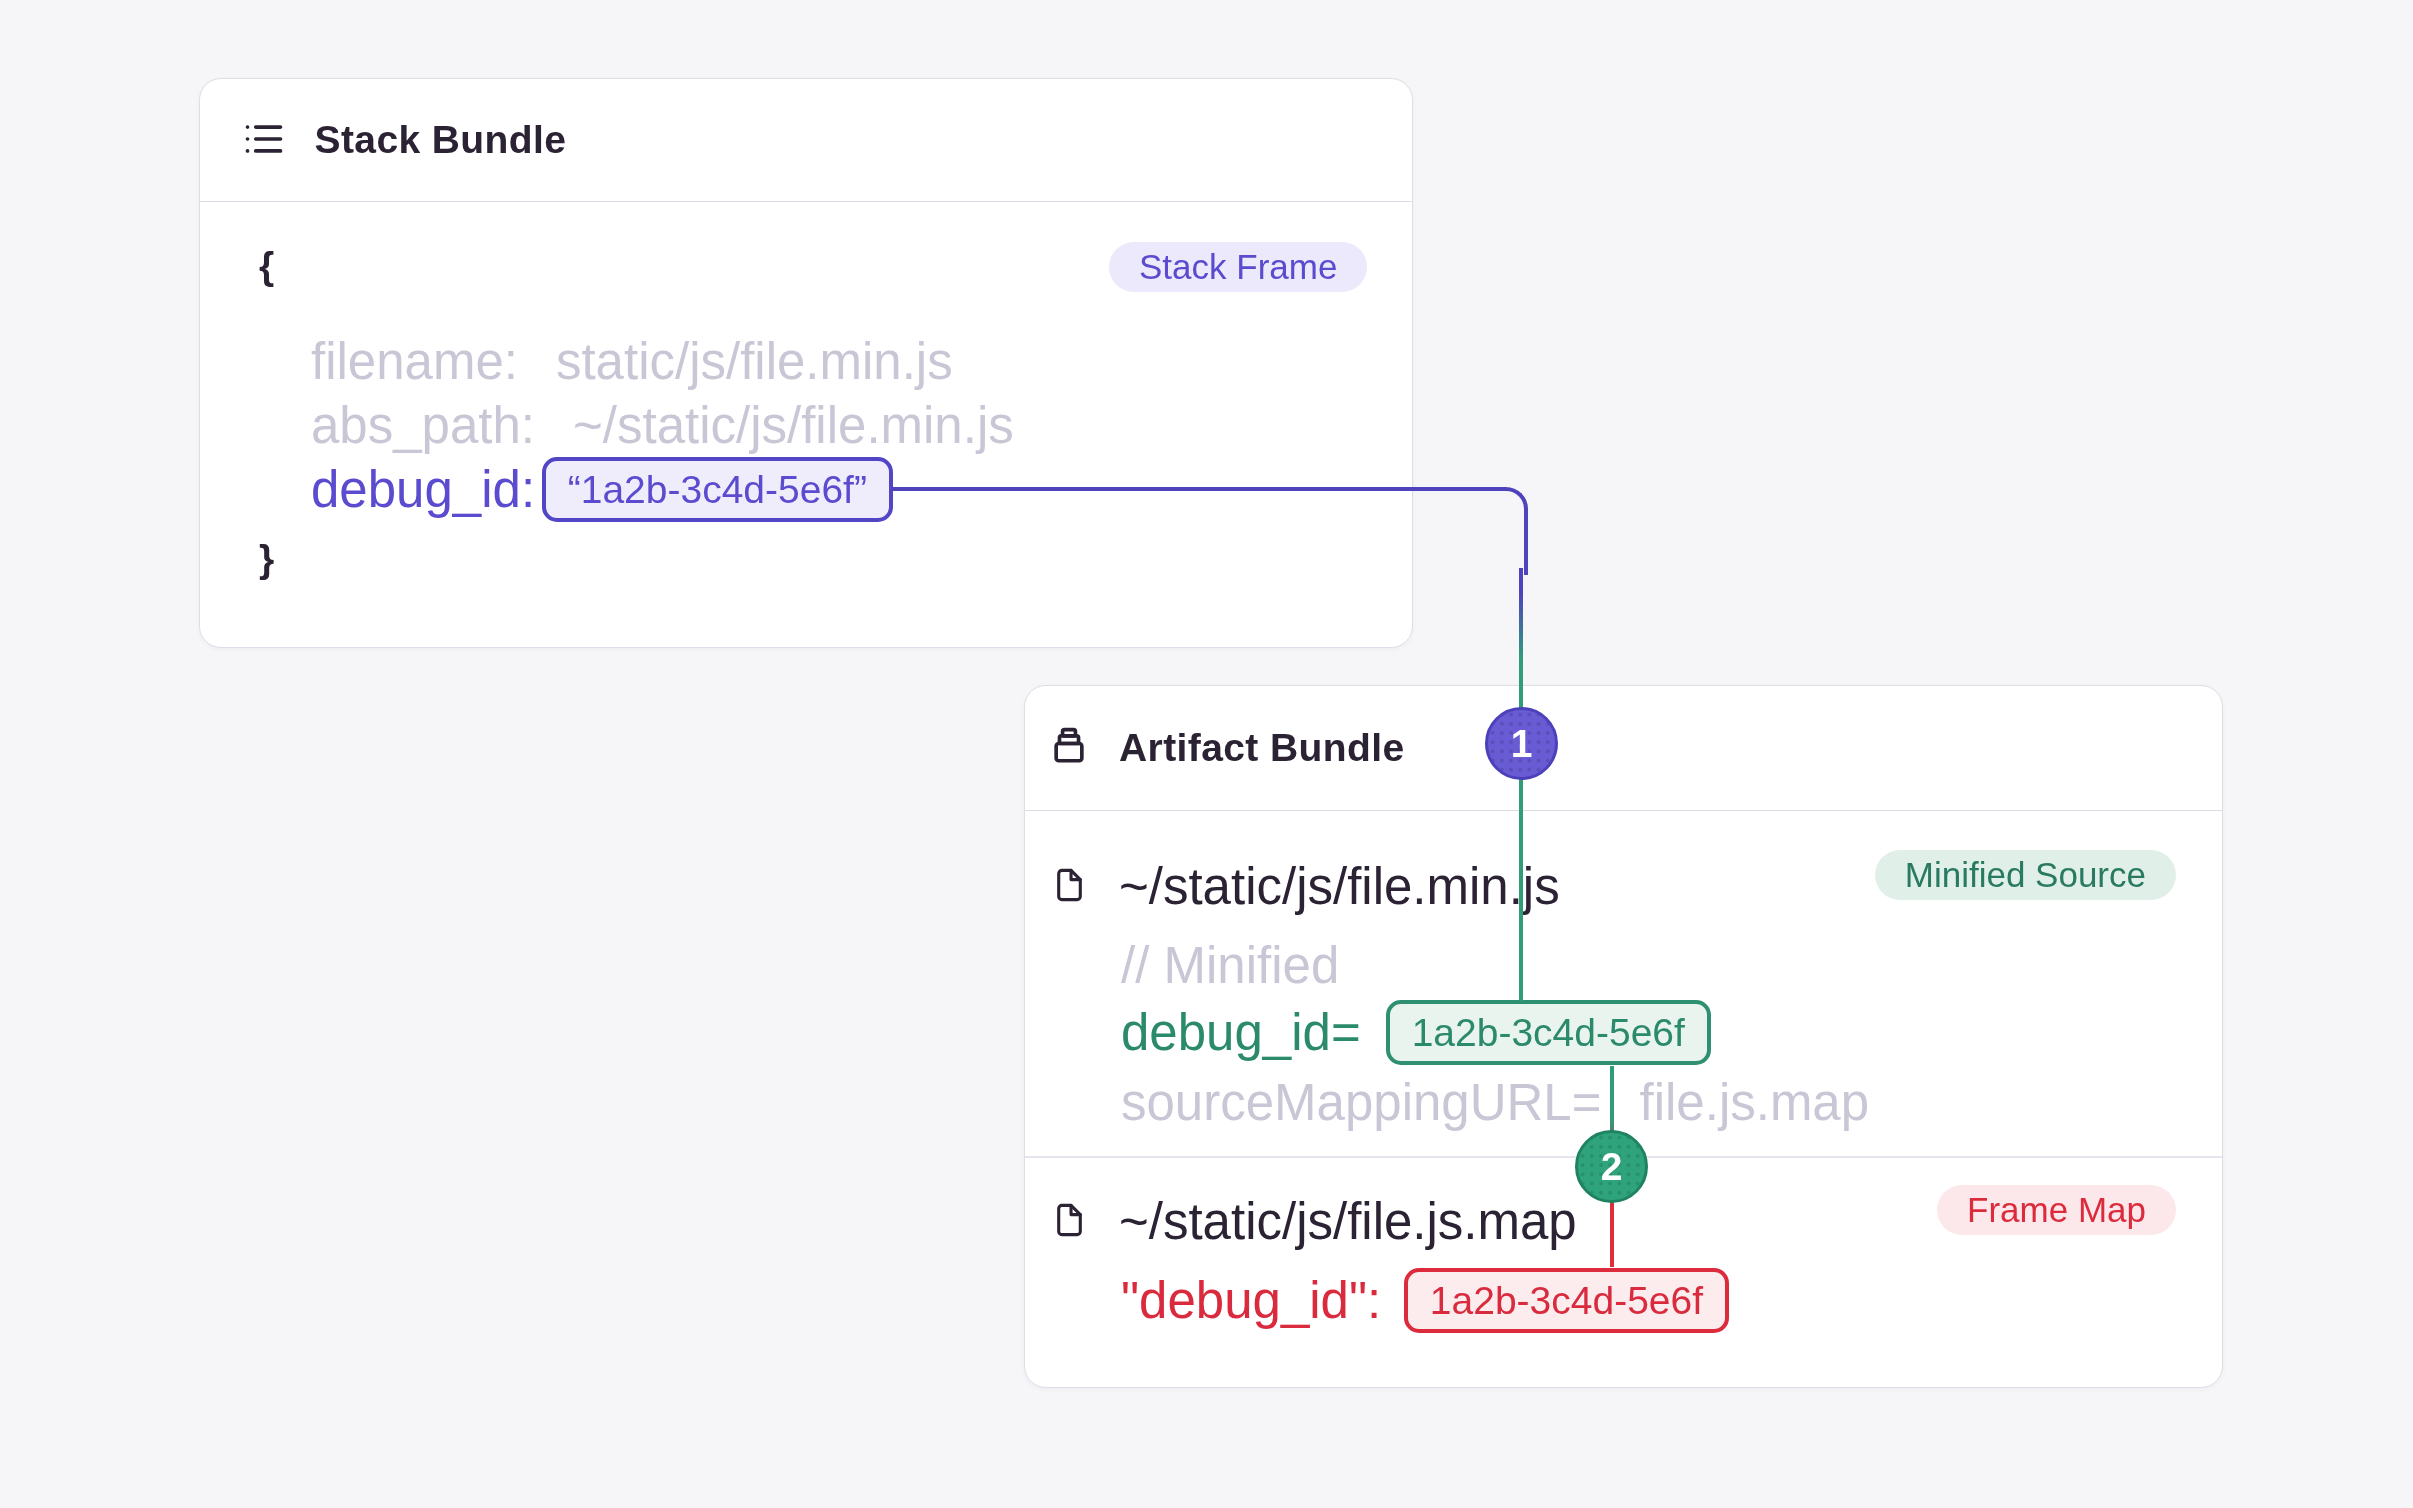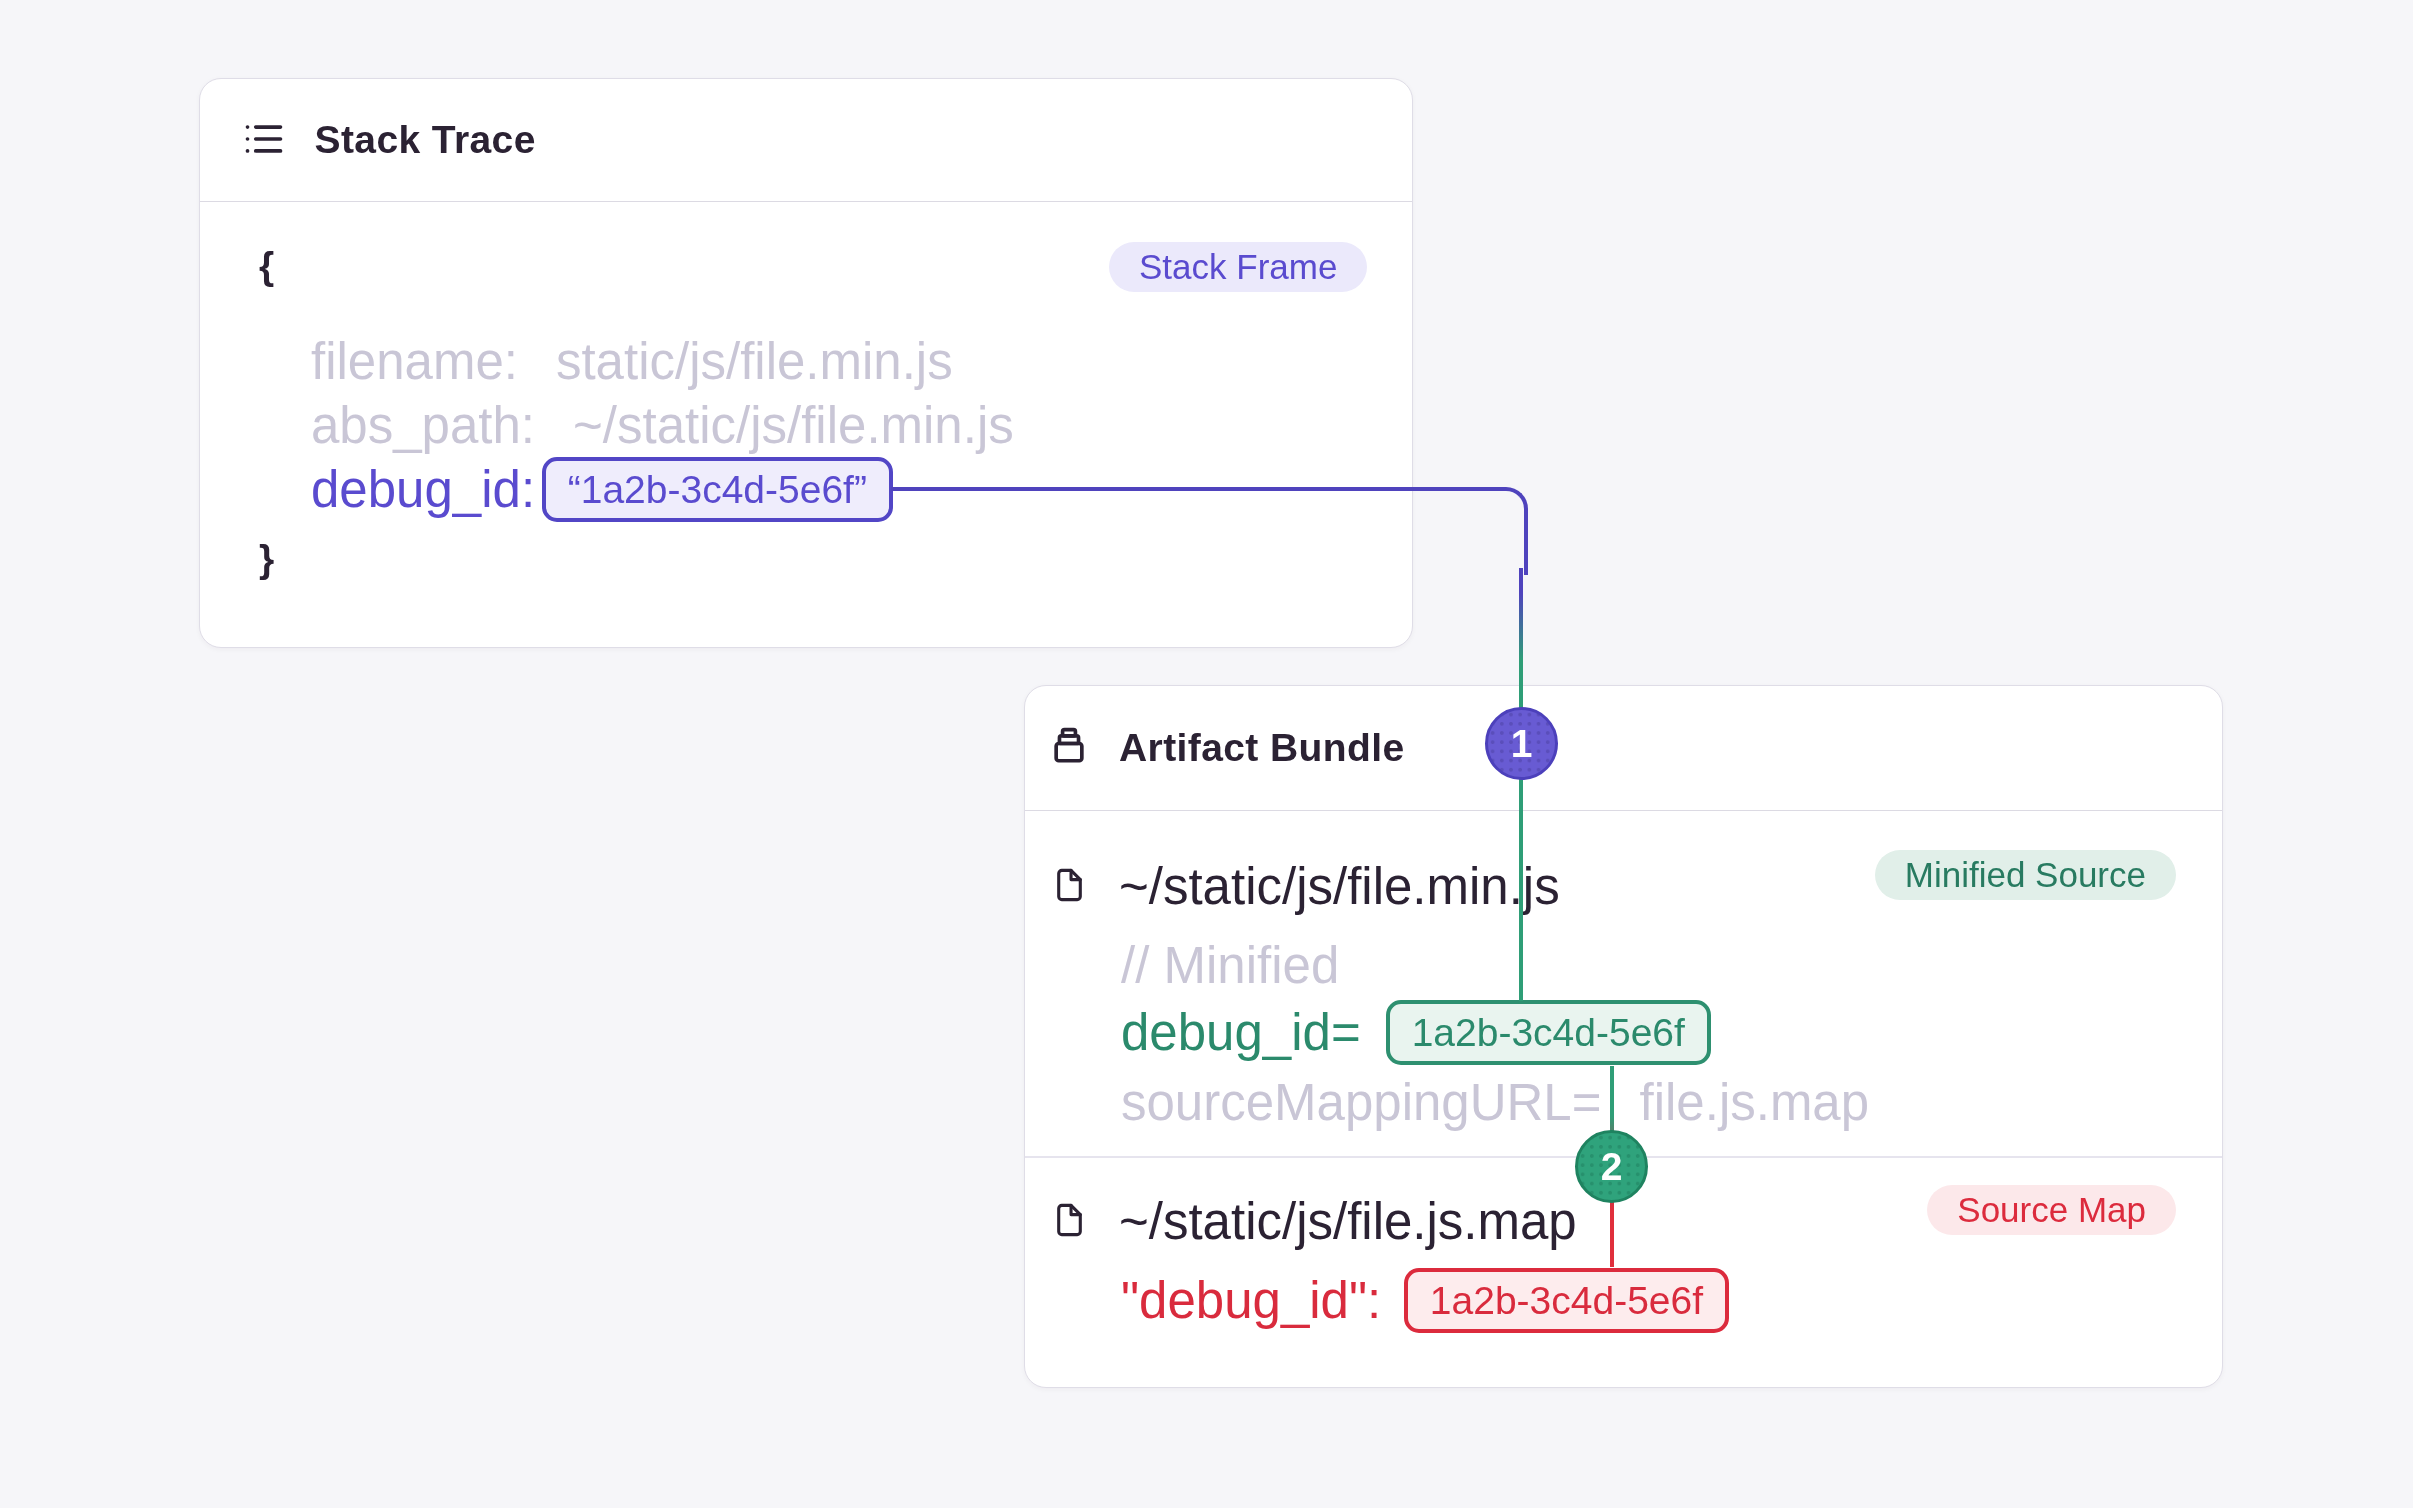--- a/index.html
+++ b/index.html
@@ -98,21 +98,21 @@
           <g class="icon-stroke" stroke-width="2">
             <line x1="3" y1="5.5" x2="3.02" y2="5.5"></line>
               <line x1="7.5" y1="5.5" x2="21" y2="5.5"></line>
             <line x1="3" y1="12" x2="3.02" y2="12"></line>
               <line x1="7.5" y1="12" x2="21" y2="12"></line>
             <line x1="3" y1="18.5" x2="3.02" y2="18.5"></line>
               <line x1="7.5" y1="18.5" x2="21" y2="18.5"></line>
           </g>
         </svg>
       </span>
-      <h2 class="card-title">Stack Trace</h2>
+      <h2 class="card-title">Stack Bundle</h2>
     </header>
 
     <span class="st-brace st-brace-open">{</span>
 
     <div class="pill pill-purple stack-frame-pill">Stack Frame</div>
 
     <div class="abs-row st-row st-row-filename">
       <span class="code muted">filename:</span>
       <span class="kv-gap"></span>
       <span class="code muted">static/js/file.min.js</span>
@@ -180,21 +180,21 @@
       <span>
         <svg width="37" height="40" viewBox="0 0 24 24">
           <g class="icon-stroke" stroke-width="2">
             <path d="M13 2.5 H7 a2 2 0 0 0 -2 2 v15 a2 2 0 0 0 2 2 h10 a2 2 0 0 0 2 -2 V8.5 Z"></path>
             <path d="M13 2.5 V8.5 H19"></path>
           </g>
         </svg>
       </span>
       <span class="code">~/static/js/file.js.map</span>
     </div>
-    <div class="pill pill-red sourcemap-pill">Source Map</div>
+    <div class="pill pill-red sourcemap-pill">Frame Map</div>
 
     <div class="abs-row ab-red-row">
       <span class="code" style="color:#d92b3d;">"debug_id":</span>
       <span class="val-box box-red">1a2b-3c4d-5e6f</span>
     </div>
   </section>
 
   <div class="c1-corner"></div>
   <div class="c1-vert"></div>
   <div class="c2-vert"></div>

